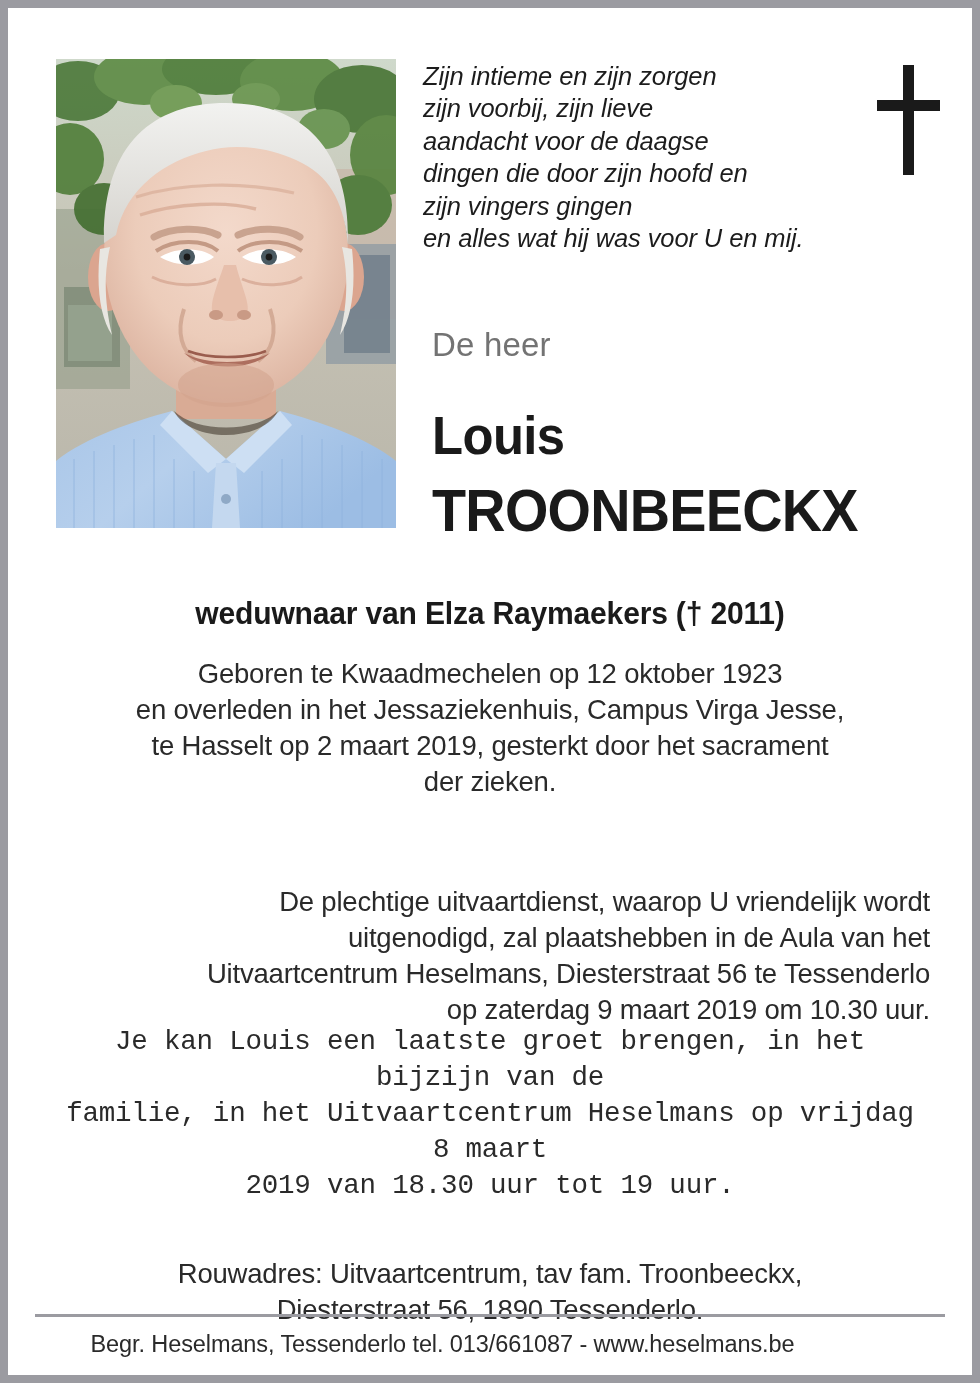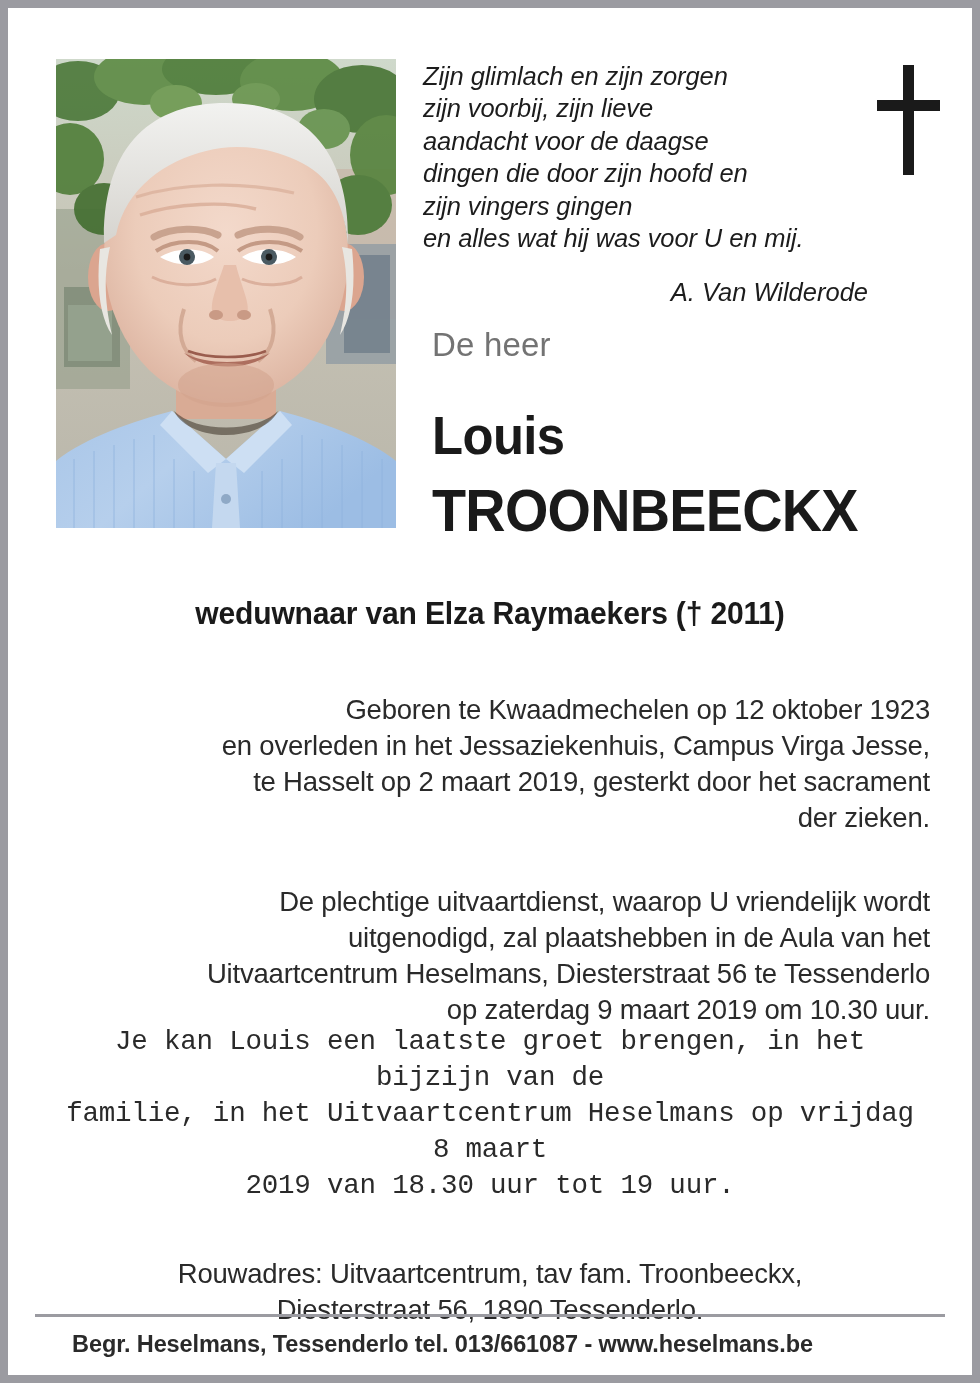--- a/index.html
+++ b/index.html
@@ -152,21 +152,21 @@
     left: 42px;
     width: 880px;
     text-align: center;
     color: #2a2a2a;
     font-weight: 300;
     font-size: 27.5px;
     line-height: 36px;
     letter-spacing: -0.2px;
     white-space: pre-line;
   }
-  .p-birth   { top: 684px; text-align: right; }
+  .p-birth   { top: 648px; }
   .p-service { top: 876px; text-align: right; }
   .p-visit   { top: 1016px; font-family: Liberation Mono, monospace; }
   .p-cremation { top: 1144px; }
   .p-address { top: 1248px; }
 
   
   .footer-rule {
     position: absolute;
     left: 27px;
     top: 1306px;
@@ -174,21 +174,21 @@
     height: 3px;
     background: #9b9ba1;
   }
   .footer-text {
     position: absolute;
     left: 0;
     top: 1323px;
     width: 869px;
     text-align: center;
     font-size: 23.5px;
-    font-weight: 700;
+    font-weight: 400;
     color: #2a2a2a;
     letter-spacing: -0.1px;
   }
 </style>
 </head>
 <body>
 
 <div class="card">
   <div class="card-inner">
 
@@ -307,27 +307,26 @@
             <line x1="226" y1="400" x2="226" y2="469"></line>
             <line x1="246" y1="376" x2="246" y2="469"></line>
             <line x1="266" y1="380" x2="266" y2="469"></line>
             <line x1="286" y1="386" x2="286" y2="469"></line>
             <line x1="306" y1="392" x2="306" y2="469"></line>
             <line x1="326" y1="400" x2="326" y2="469"></line>
           </g>
         </svg>
       </div>
 
-      <div class="poem">Zijn glimlach en zijn zorgen
+      <div class="poem">Zijn intieme en zijn zorgen
 zijn voorbij, zijn lieve
 aandacht voor de daagse
 dingen die door zijn hoofd en
 zijn vingers gingen
 en alles wat hij was voor U en mij.</div>
-      <div class="poem-author">A. Van Wilderode</div>
 
       <div class="cross">
         <div class="bar-v"></div>
         <div class="bar-h"></div>
       </div>
 
       <div class="salutation">De heer</div>
       <div class="firstname">Louis</div>
       <div class="lastname">TROONBEECKX</div>
     </div>

